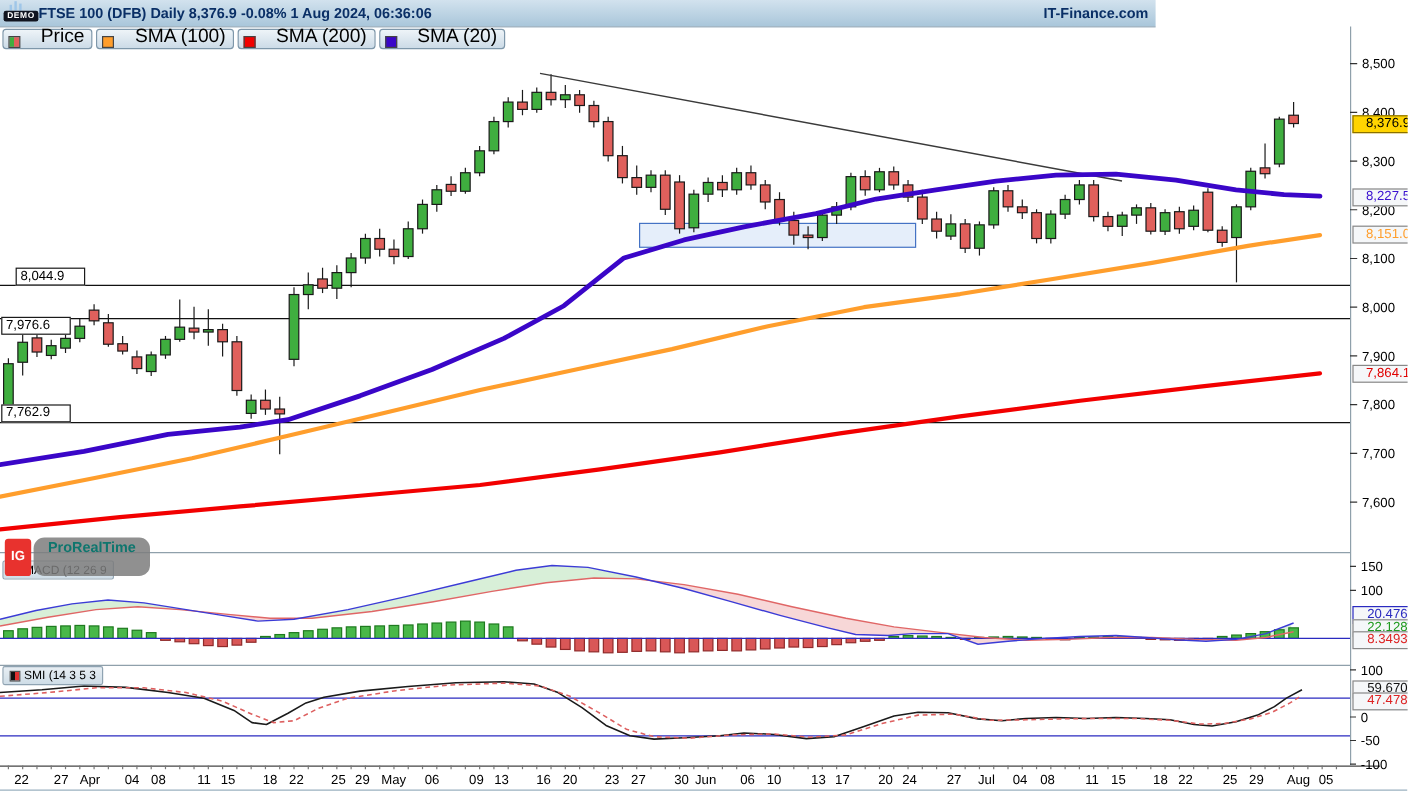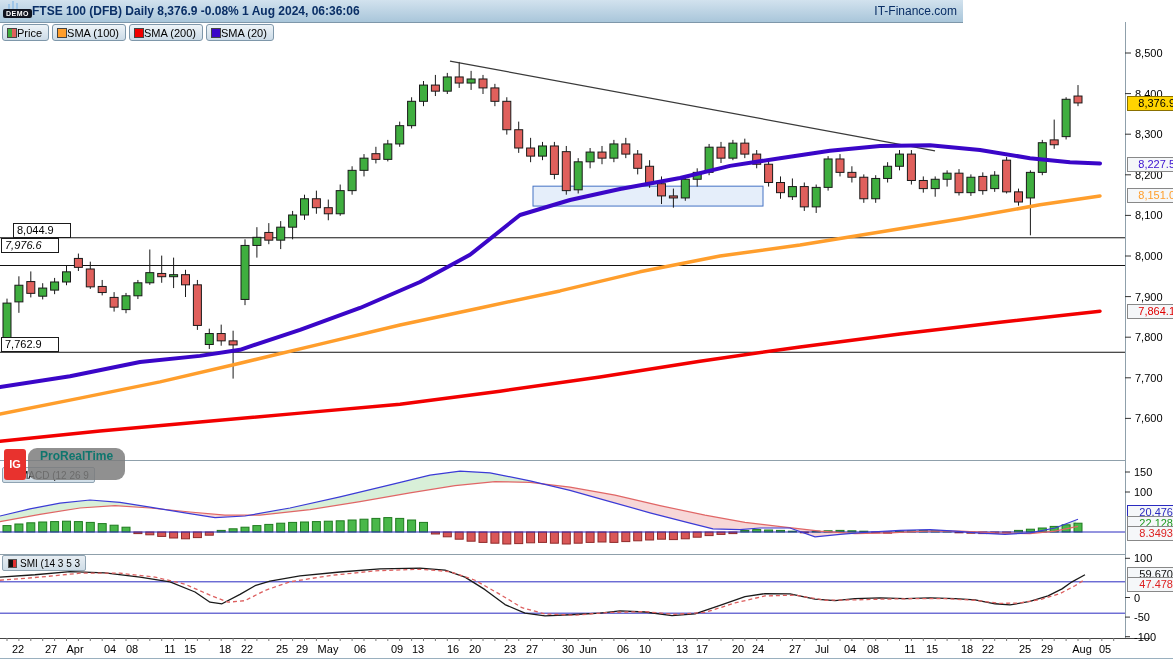--- a/index.html
+++ b/index.html
@@ -5,23 +5,23 @@
   html,body{margin:0;padding:0}
   body{width:1173px;height:660px;position:relative;overflow:hidden;background:#fff;
        font-family:"Liberation Sans",sans-serif;-webkit-font-smoothing:antialiased}
   .header{position:absolute;left:0;top:0;width:963px;height:22px;
           background:linear-gradient(#d2e2ee,#a9c6da);border-bottom:1px solid #7e97aa}
   .demo-badge{position:absolute;left:3px;top:9px;background:#10141f;color:#fff;font-size:7px;
               font-weight:bold;padding:1px 3px;border-radius:2px;letter-spacing:.5px}
   .demo-candles{position:absolute;left:8px;top:1px;display:flex;gap:2px;align-items:flex-end;height:8px}
   .demo-candles i{display:block;width:2px;background:#9fc6e8}
   .title{position:absolute;left:32px;top:4px;font-size:12px;font-weight:bold;color:#0a2f66;white-space:nowrap}
-  .brand{position:absolute;right:6px;top:4px;font-size:12px;font-weight:normal;color:#0a2f66}
+  .brand{position:absolute;right:6px;top:4px;font-size:12px;font-weight:bold;color:#0a2f66}
   .legend{position:absolute;left:2px;top:24px;display:flex;gap:3px;z-index:5}
-  .lgbtn{display:flex;align-items:center;gap:0;height:15px;padding:0 6px 0 4px;font-size:11px;color:#000;
+  .lgbtn{display:flex;align-items:flex-end;gap:17px;height:15px;padding:0 6px 0 4px;font-size:16px;color:#000;
          background:linear-gradient(#eef4f8,#ccdbe7);border:1px solid #7e97aa;border-radius:3px;cursor:pointer}
   .sw{width:10px;height:10px;border:1px solid #444;box-sizing:border-box}
   .chip{position:absolute;left:2px;z-index:5;display:flex;align-items:center;gap:3px;height:14px;padding:0 5px 0 5px;
         font-size:10px;color:#000;background:linear-gradient(#e8eef3,#cfdde7);border:1px solid #8fa3b2;border-radius:2px}
   .chip .ico{width:9px;height:9px;border:1px solid #555;box-sizing:border-box}
   .prt{position:absolute;left:4px;top:448px;z-index:5;display:flex;align-items:center;gap:2px}
   .ig-logo{width:22px;height:31px;background:#e8322e;border-radius:3px;color:#fff;font-weight:bold;
            font-size:11px;display:flex;align-items:center;justify-content:center}
   .prt-badge{background:rgba(125,125,125,.85);color:#0f766e;font-weight:bold;font-size:12px;
              border-radius:9px;padding:0 12px;height:32px;line-height:17px}
@@ -553,21 +553,21 @@
       <text x="967" y="653" font-size="11" fill="#000" text-anchor="middle">18</text>
       <text x="988" y="653" font-size="11" fill="#000" text-anchor="middle">22</text>
       <text x="1025" y="653" font-size="11" fill="#000" text-anchor="middle">25</text>
       <text x="1047" y="653" font-size="11" fill="#000" text-anchor="middle">29</text>
       <text x="1082" y="653" font-size="11" fill="#000" text-anchor="middle">Aug</text>
       <text x="1105" y="653" font-size="11" fill="#000" text-anchor="middle">05</text>
     </g>
   </svg>
 <div id="boxes">
     <div class="vbox left" style="top: 222.771px; left: 13px;">8,044.9</div>
-    <div class="vbox left" style="top: 238px; left: 1px; font-style: italic;">7,976.6</div>
+    <div class="vbox left" style="top: 264px; left: 1px;">7,976.6</div>
     <div class="vbox left" style="top: 337.263px; left: 1px;">7,762.9</div>
     <div class="vbox" style="top: 95.9786px; left: 1127px; width: 44px; color: rgb(0, 0, 0); background: rgb(255, 212, 0); border-color: rgb(138, 112, 0);">8,376.9</div>
     <div class="vbox" style="top: 156.635px; left: 1127px; width: 44px; color: rgb(58, 16, 208); background: rgb(245, 247, 249); border-color: rgb(136, 136, 136);">8,227.5</div>
     <div class="vbox" style="top: 187.694px; left: 1127px; width: 44px; color: rgb(255, 158, 44); background: rgb(245, 247, 249); border-color: rgb(136, 136, 136);">8,151.0</div>
     <div class="vbox" style="top: 304.175px; left: 1127px; width: 44px; color: rgb(224, 0, 0); background: rgb(245, 247, 249); border-color: rgb(136, 136, 136);">7,864.1</div>
     <div class="vbox" style="top: 505px; left: 1127px; width: 42px; color: rgb(42, 42, 192); border-color: rgb(42, 42, 192);">20.476</div>
     <div class="vbox" style="top: 515.5px; left: 1127px; width: 42px; color: rgb(31, 154, 31); border-color: rgb(136, 136, 136);">22.128</div>
     <div class="vbox" style="top: 526px; left: 1127px; width: 42px; color: rgb(221, 34, 34); border-color: rgb(136, 136, 136);">8.3493</div>
     <div class="vbox" style="top: 566.5px; left: 1127px; width: 42px; color: rgb(17, 17, 17); border-color: rgb(136, 136, 136);">59.670</div>
     <div class="vbox" style="top: 577px; left: 1127px; width: 42px; color: rgb(221, 34, 34); border-color: rgb(136, 136, 136);">47.478</div>

